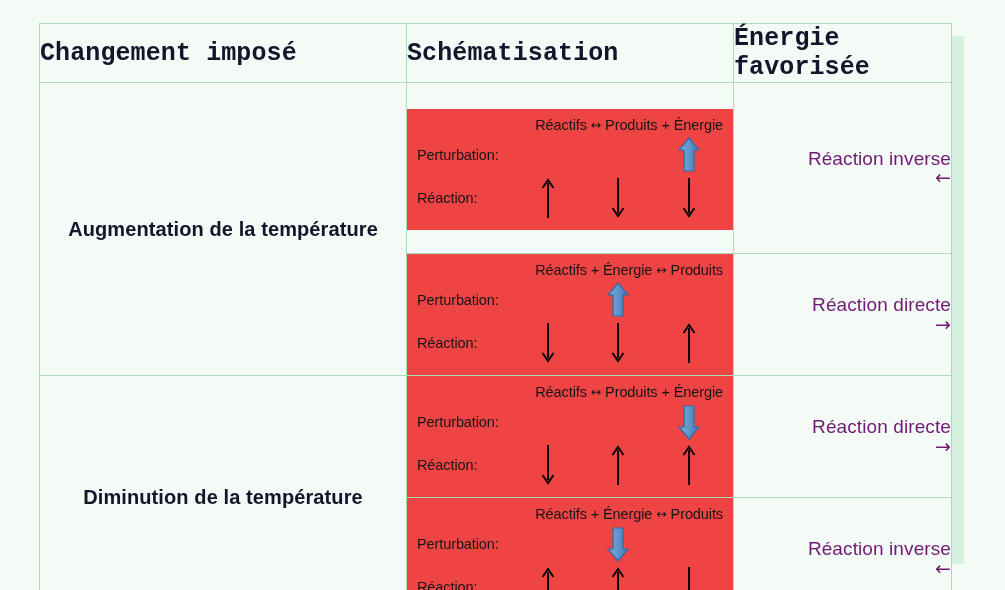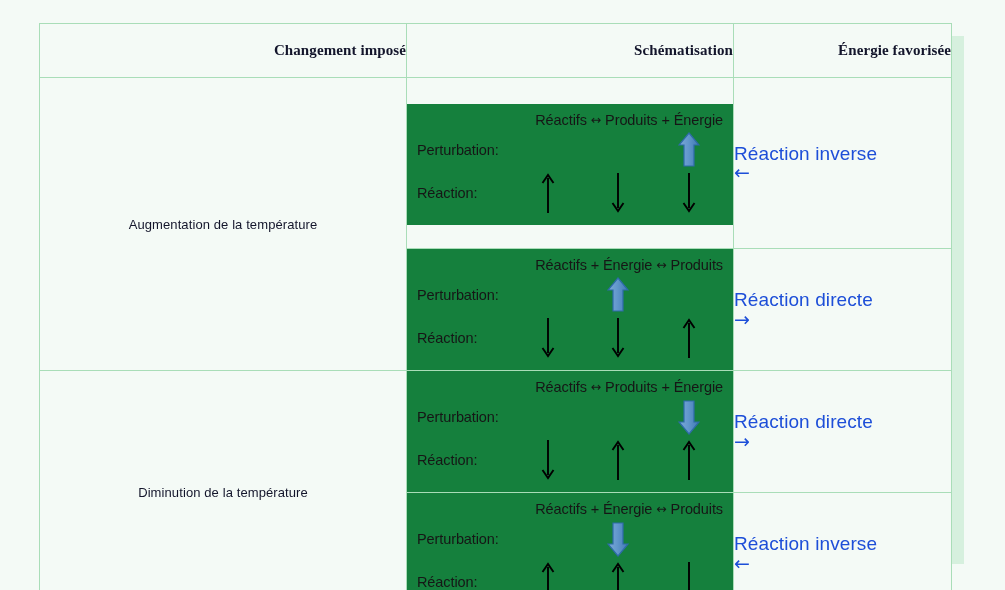--- a/index.html
+++ b/index.html
@@ -55,41 +55,41 @@
     vertical-align: middle;
   }
 
   col.c-change  { width: 367px; }
   col.c-schema  { width: 327px; }
   col.c-react   { width: 218px; }
 
   
   .hdr-row th {
     height: 53px;
-    text-align: right;
-    font-family: Liberation Serif, serif;
+    text-align: left;
+    font-family: Liberation Mono, monospace;
     font-weight: bold;
-    font-size: 15px;
+    font-size: 25px;
     color: #13152b;
     letter-spacing: 0.1px;
   }
 
   
   .change-cell {
     text-align: center;
-    font-weight: normal;
-    font-size: 13px;
+    font-weight: bold;
+    font-size: 20px;
     color: #13152b;
     letter-spacing: 0.1px;
   }
 
   
   .react-cell {
-    text-align: left;
-    color: #1d4ed8;
+    text-align: right;
+    color: #701a75;
   }
   .react-label {
     font-size: 19px;
     line-height: 1.15;
     letter-spacing: 0.1px;
   }
   .react-arrow {
     font-size: 19px;
     line-height: 1.05;
     display: block;
@@ -98,21 +98,21 @@
   }
 
   
   .schema-cell {
     padding: 0;
     vertical-align: top;
   }
   .schema-cell.sc-mid { vertical-align: middle; }
 
   .schema-box {
-    background: #15803d;
+    background: #ef4444;
     width: 100%;
     box-sizing: border-box;
     padding: 8px 9px 10px 10px;
     font-family: "Liberation Sans", sans-serif;
     color: #161616;
     position: relative;
   }
   .schema-box.h-top { margin-top: 2px; }
 
   .eq-line {

